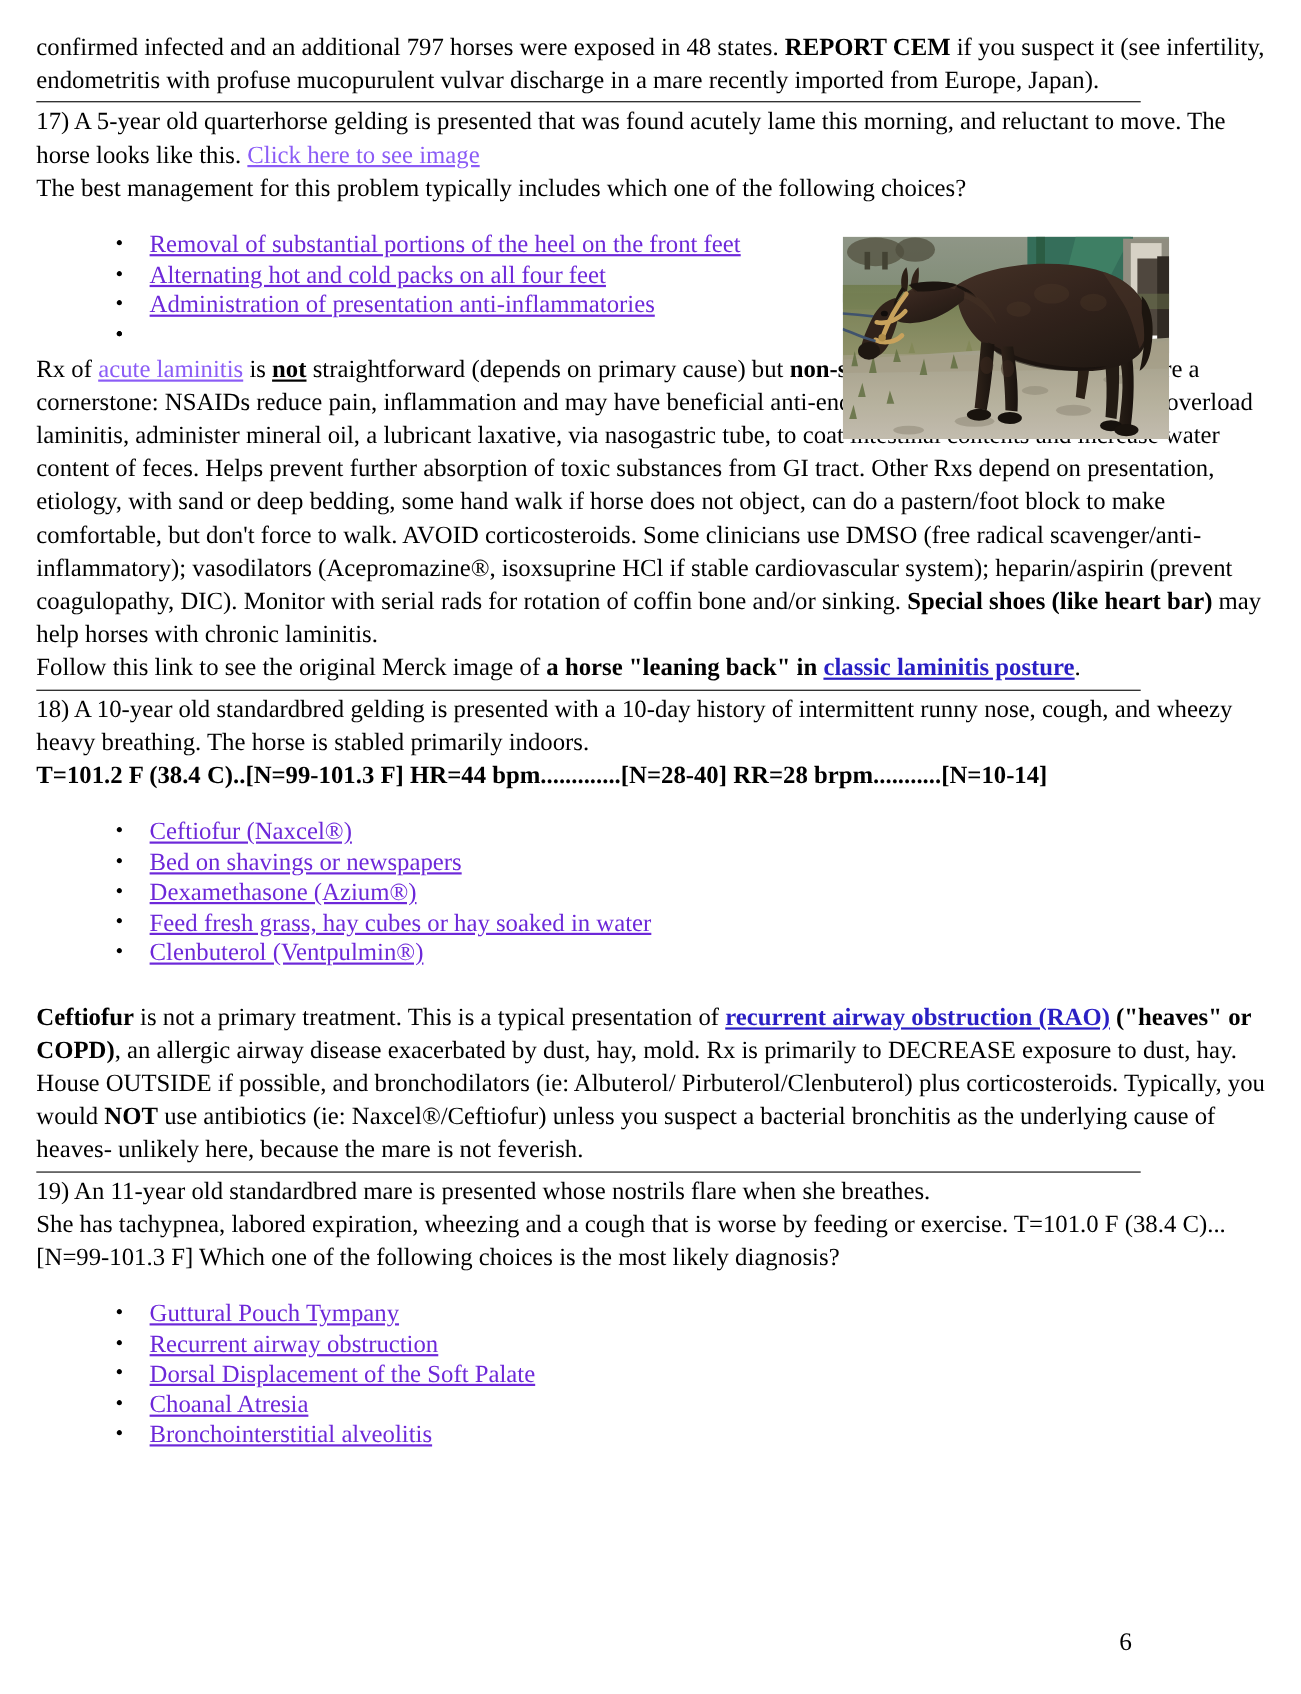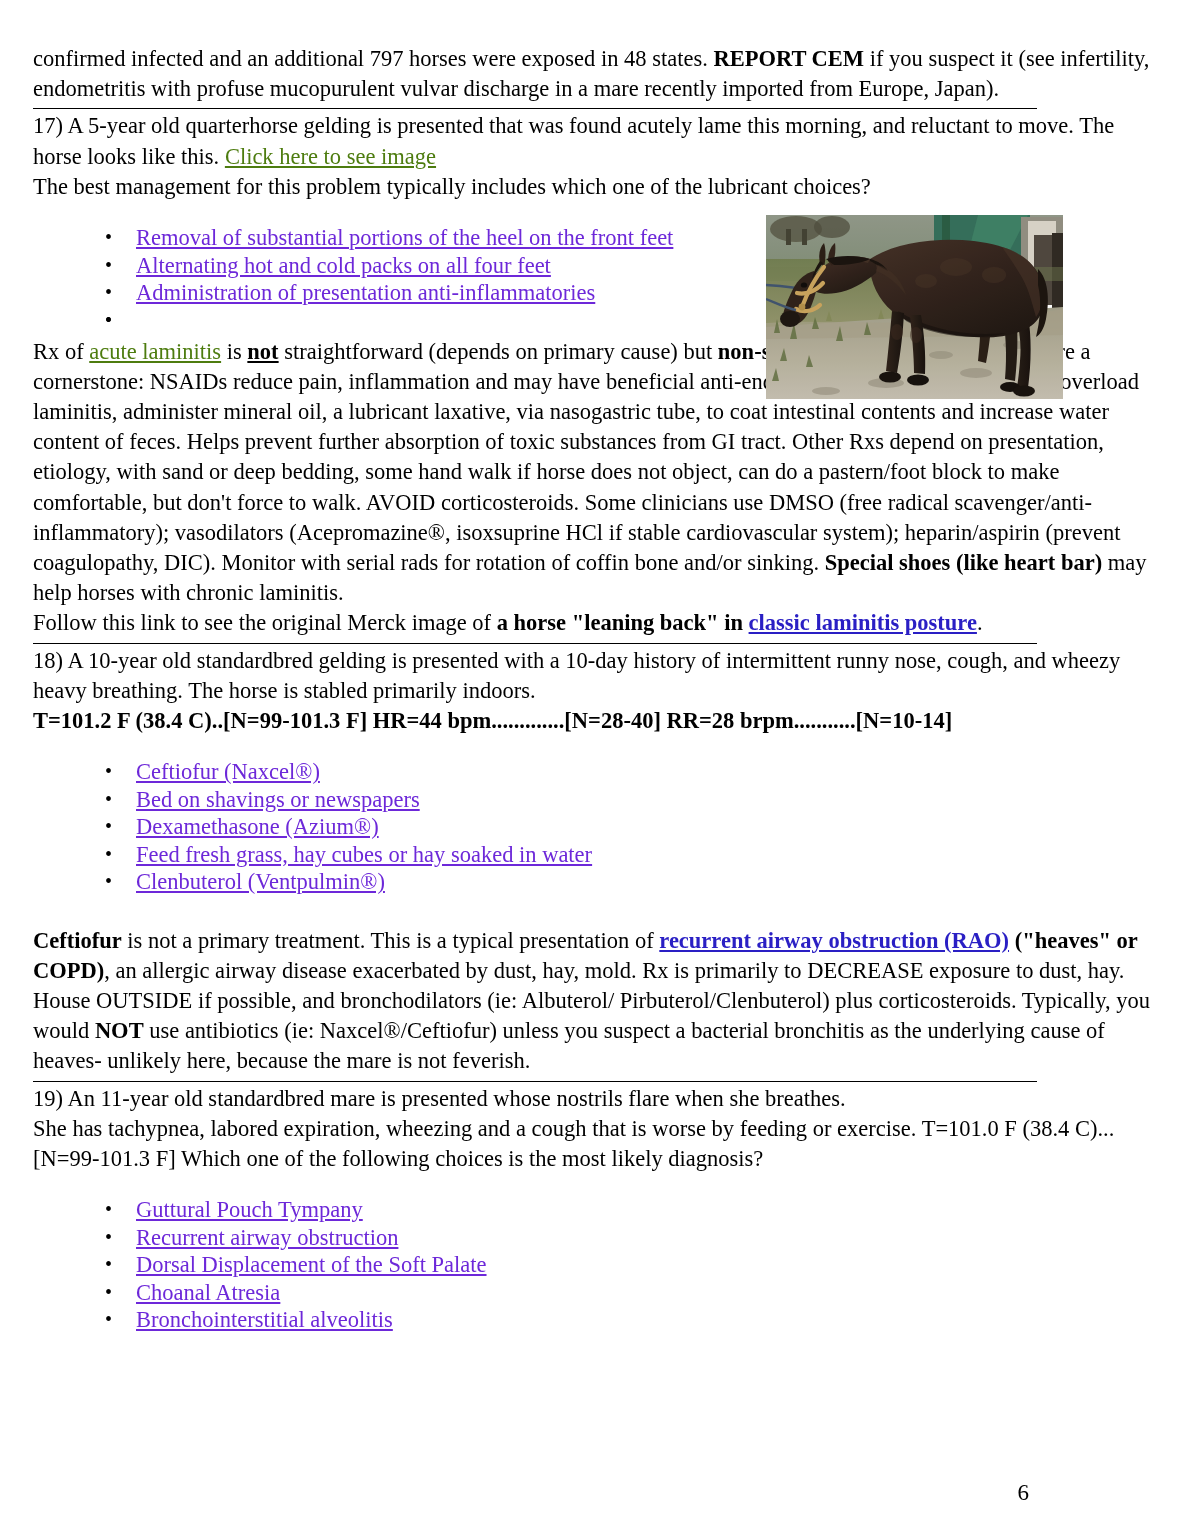--- a/index.html
+++ b/index.html
@@ -13,37 +13,37 @@
     font-family: "Liberation Serif", "DejaVu Serif", serif;
     color: #000000;
     position: relative;
     overflow: hidden;
   }
   .page {
     position: relative;
     width: 1059px;
     height: 1540px;
     box-sizing: border-box;
-    padding: 44px 22px 0 33px;
+    padding: 28px 22px 0 33px;
   }
   p, .para {
     margin: 0;
     font-size: 22.5px;
     line-height: 30.2px;
     text-align: left;
   }
   .hr {
     border: none;
     border-top: 1.4px solid #000000;
     margin: 4px 0 2px 0;
     height: 0;
     width: 100%;
   }
   a.link, .link {
-    color: #4d7c0f;
+    color: #8b5cf6;
     text-decoration: underline;
     text-underline-offset: 2px;
   }
   .link-bold {
     color: #2a1fc4;
     text-decoration: underline;
     font-weight: bold;
     text-underline-offset: 2px;
   }
   b, .b { font-weight: bold; }
@@ -101,21 +101,21 @@
 </head>
 <body>
 
 <div class="page">
 
   <p class="para content-col"><span>confirmed infected and an additional 797 horses were exposed in 48 states. </span><b>REPORT CEM</b><span> if you suspect it (see infertility, endometritis with profuse mucopurulent vulvar discharge in a mare recently imported from Europe, Japan).</span></p>
 
   <hr class="hr">
 
   <p class="para content-col"><span>17) A 5-year old quarterhorse gelding is presented that was found acutely lame this morning, and reluctant to move. The horse looks like this. </span><a href="#" class="link">Click here to see image</a></p>
-  <p class="para content-col">The best management for this problem typically includes which one of the lubricant choices?</p>
+  <p class="para content-col">The best management for this problem typically includes which one of the following choices?</p>
 
   <div class="spacer-md"></div>
 
   <ul class="choices narrow-col">
     <li><span class="bullet">•</span><span class="txt">Removal of substantial portions of the heel on the front feet</span></li>
     <li><span class="bullet">•</span><span class="txt">Alternating hot and cold packs on all four feet</span></li>
     <li><span class="bullet">•</span><span class="txt">Administration of presentation anti-inflammatories</span></li>
     <li><span class="bullet">•</span></li>
     <li><span class="bullet">•</span></li>
   </ul>

